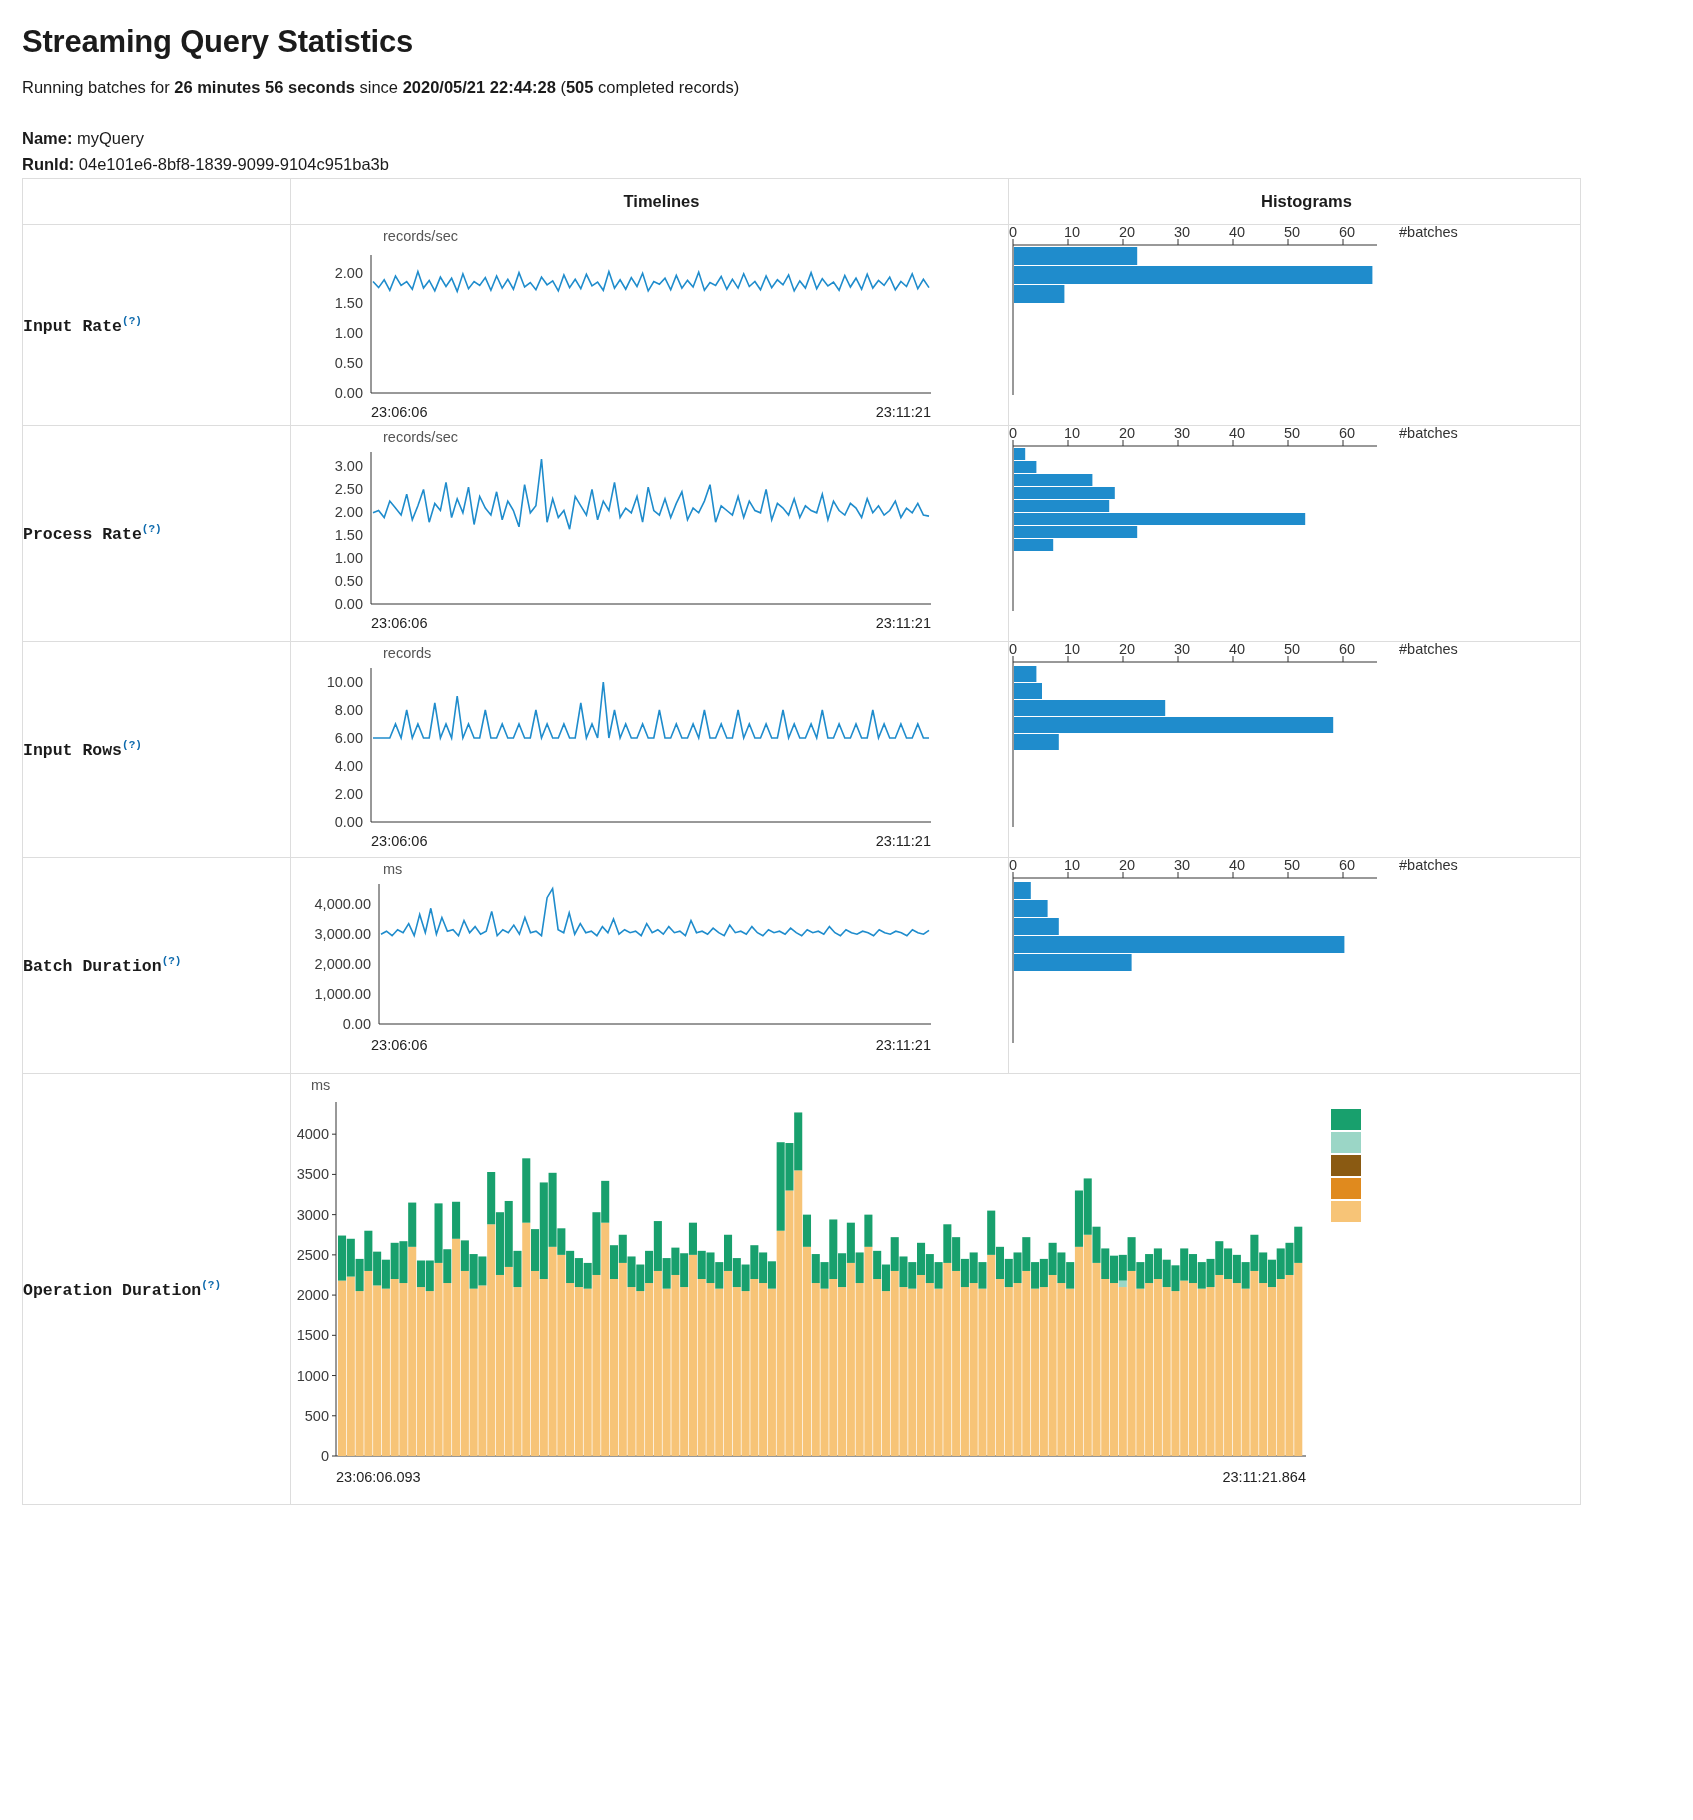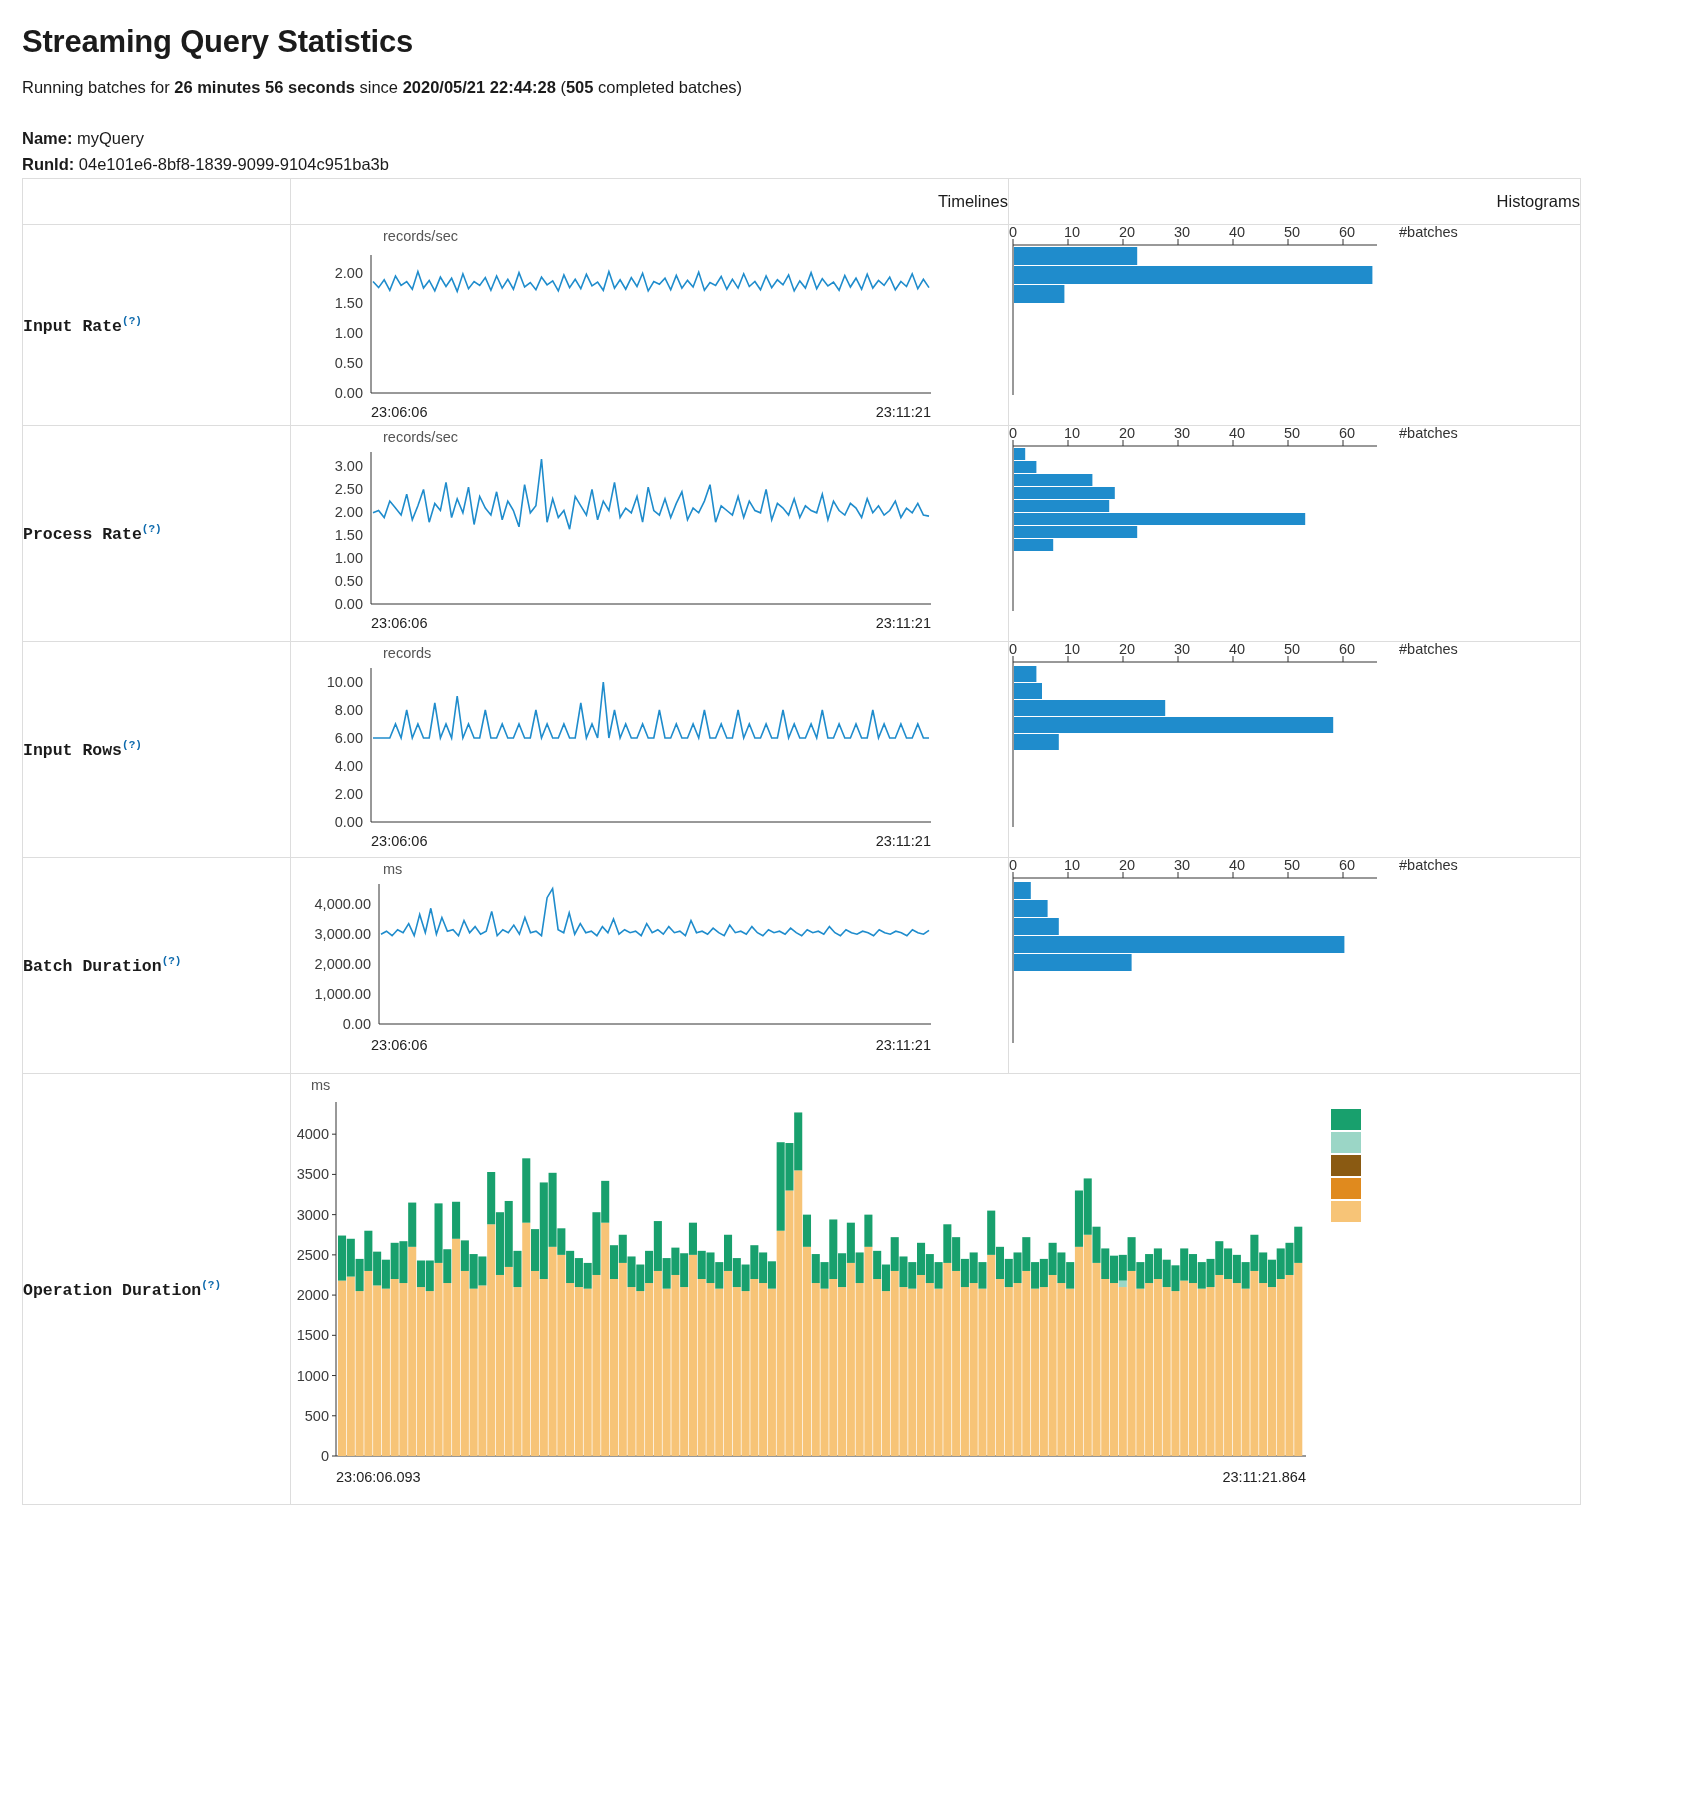--- a/index.html
+++ b/index.html
@@ -33,23 +33,23 @@
     border-collapse: collapse;
     table-layout: fixed;
   }
   table.stats th, table.stats td {
     border: 1px solid #dddddd;
     vertical-align: middle;
     padding: 0;
   }
   table.stats thead th {
     height: 46px;
-    text-align: right;
+    text-align: center;
     font-size: 16.5px;
-    font-weight: normal;
+    font-weight: bold;
     padding-left: 24px;
   }
   col.c1 { width: 268px; }
   col.c2 { width: 718px; }
   col.c3 { width: 572px; }
 
   td.rowlabel {
     font-size: 16.5px;
     font-weight: bold;
     padding-left: 16px;
@@ -66,21 +66,21 @@
   .hist-label { font-size: 14.5px; fill: #333; font-family: "Liberation Sans", sans-serif; }
 </style>
 </head>
 <body>
 
 <div class="page">
 
   <h1 class="title">Streaming Query Statistics</h1>
 
   <p class="subtitle">
-    <span>Running batches for </span><b>26 minutes 56 seconds</b><span> since </span><b>2020/05/21 22:44:28</b><span> (</span><b>505</b><span> completed batches)</span>
+    <span>Running batches for </span><b>26 minutes 56 seconds</b><span> since </span><b>2020/05/21 22:44:28</b><span> (</span><b>505</b><span> completed records)</span>
   </p>
 
   <div class="meta">
     <div>
       <b>Name:</b>
       <span>myQuery</span>
     </div>
     <div>
       <b>RunId:</b>
       <span>04e101e6-8bf8-1839-9099-9104c951ba3b</span>

